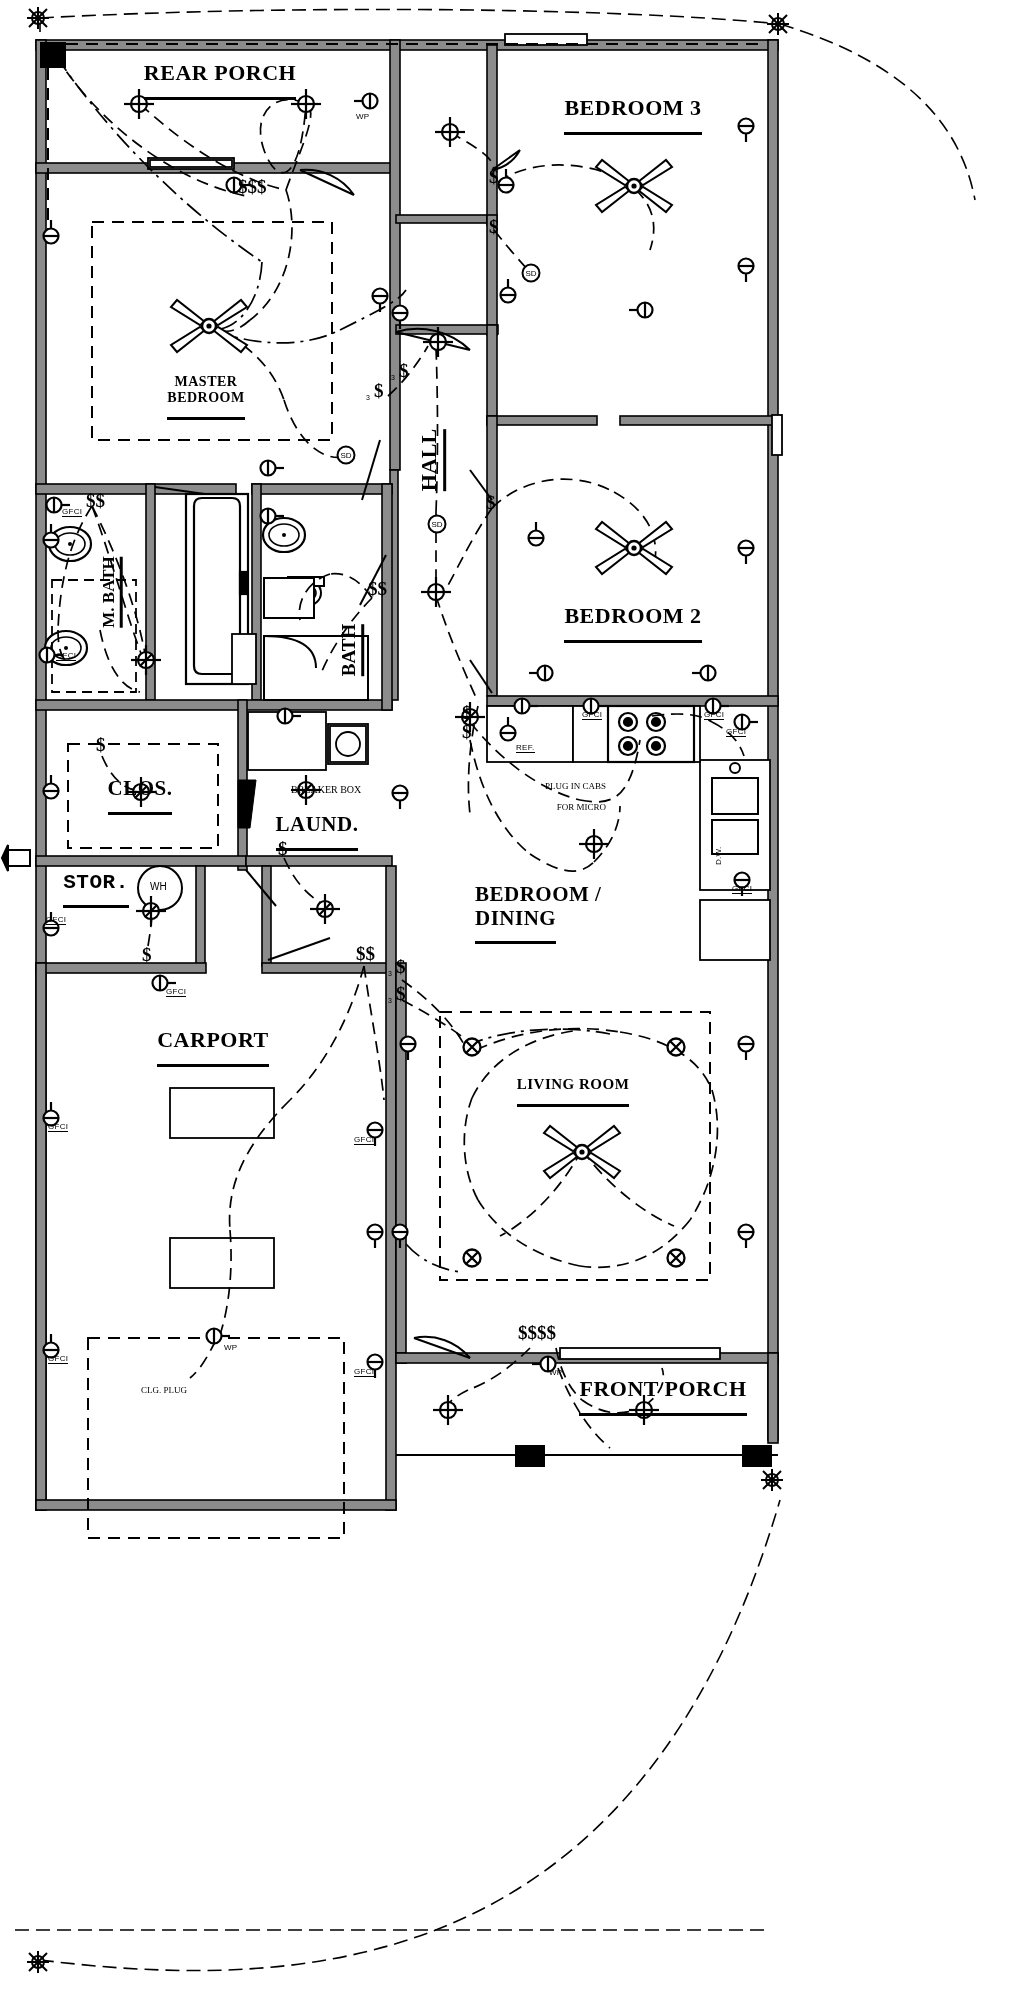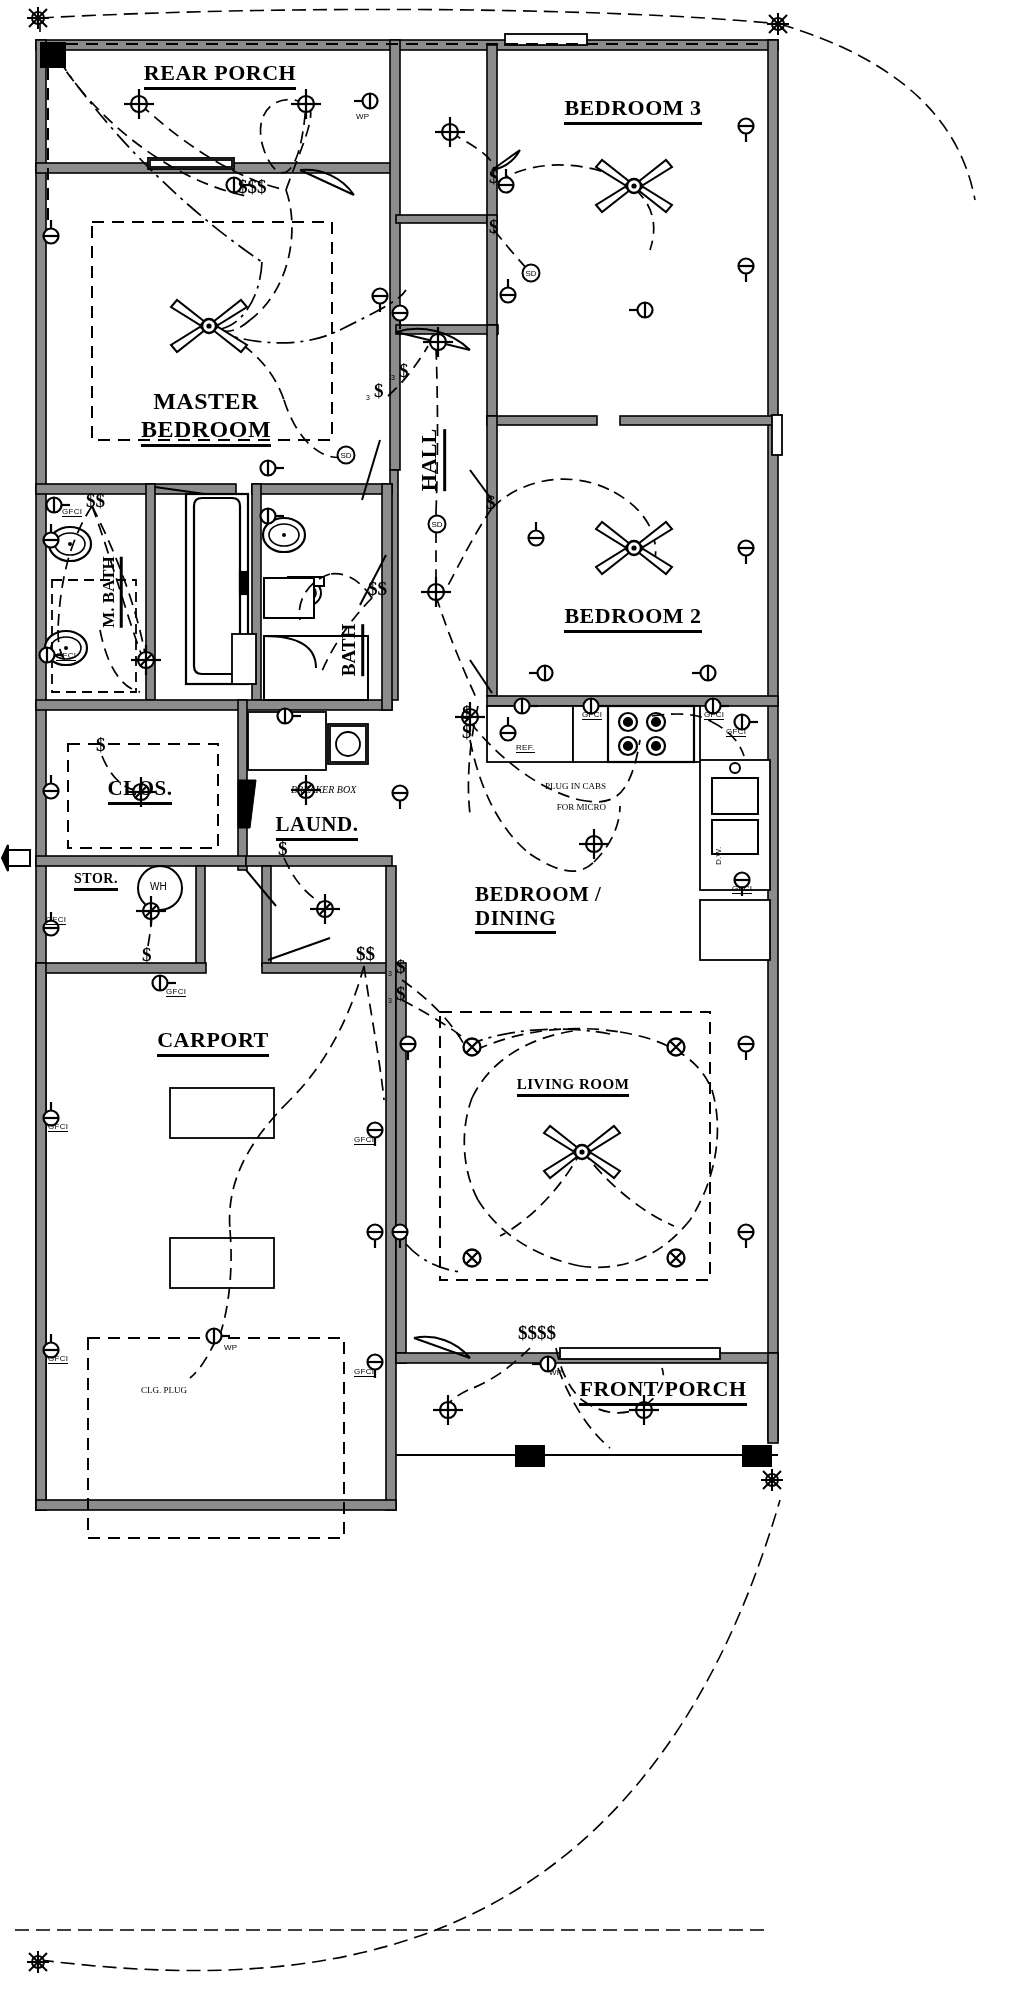--- a/index.html
+++ b/index.html
@@ -1,21 +1,21 @@
 <!DOCTYPE html>
 <html><head>
 <meta charset="utf-8">
 <style>
   html,body{margin:0;padding:0;background:#ffffff;}
   body{font-family:"Liberation Serif", serif;}
   #sheet{position:relative;width:1031px;height:2000px;background:#fff;overflow:hidden;}
   #sheet svg{position:absolute;left:0;top:0;}
   .roomlabel{position:absolute;font-family:"Liberation Serif",serif;font-weight:bold;color:#000;
     text-align:center;white-space:nowrap;letter-spacing:0.5px;}
-  .roomlabel .u{display:inline-block;border-bottom:3px solid #000;padding-bottom:1px;}
+  .roomlabel .u{display:inline-block;border-bottom:3px solid #000;padding-bottom:11px;}
   .vlabel{position:absolute;font-family:"Liberation Serif",serif;font-weight:bold;color:#000;
     white-space:nowrap;transform-origin:center center;}
   .vlabel .u{display:inline-block;border-bottom:3px solid #000;padding-bottom:1px;}
   .note{position:absolute;font-family:"Liberation Serif",serif;font-size:10px;color:#000;
     white-space:pre;line-height:1.15;text-align:center;}
   .tiny{position:absolute;font-family:"Liberation Sans",sans-serif;font-size:8px;color:#000;
     white-space:nowrap;letter-spacing:0.3px;}
   .tinyu{border-bottom:1px solid #000;}
   .sw{position:absolute;font-family:"Liberation Serif",serif;font-weight:bold;font-size:19px;color:#000;
     white-space:nowrap;}
@@ -447,38 +447,38 @@
 
 <div>
   <div class="roomlabel" style="left:120px;top:60px;width:200px;font-size:22px;">
     <span class="u">REAR PORCH</span>
   </div>
 
   <div class="roomlabel" style="left:533px;top:95px;width:200px;font-size:22px;">
     <span class="u">BEDROOM 3</span>
   </div>
 
-  <div class="roomlabel" style="left:106px;top:388px;width:200px;font-size:24px;line-height:1.15;">
+  <div class="roomlabel" style="left:106px;top:374px;width:200px;font-size:14px;line-height:1.15;">
     <span>MASTER</span><br>
     <span class="u">BEDROOM</span>
   </div>
 
   <div class="roomlabel" style="left:533px;top:603px;width:200px;font-size:22px;">
     <span class="u">BEDROOM 2</span>
   </div>
 
   <div class="roomlabel" style="left:60px;top:776px;width:160px;font-size:21px;">
     <span class="u">CLOS.</span>
   </div>
 
   <div class="roomlabel" style="left:237px;top:812px;width:160px;font-size:21px;">
     <span class="u">LAUND.</span>
   </div>
 
-  <div class="roomlabel" style="left:16px;top:871px;width:160px;font-size:14px;">
+  <div class="roomlabel" style="left:16px;top:871px;width:160px;font-size:21px;font-family:Liberation Mono, monospace;">
     <span class="u">STOR.</span>
   </div>
 
   <div class="roomlabel" style="left:475px;top:882px;width:200px;font-size:21px;line-height:1.15;text-align:left;">
     <span>BEDROOM /</span><br>
     <span class="u">DINING</span>
   </div>
 
   <div class="roomlabel" style="left:113px;top:1027px;width:200px;font-size:22px;">
     <span class="u">CARPORT</span>
@@ -499,21 +499,21 @@
   </div>
   <div class="vlabel" style="left:75px;top:580px;font-size:17px;transform:rotate(-90deg);">
     <span class="u">M. BATH</span>
   </div>
   <div class="vlabel" style="left:325px;top:637px;font-size:19px;transform:rotate(-90deg);">
     <span class="u">BATH</span>
   </div>
 </div>
 
 <div>
-  <div class="note" style="left:281px;top:772px;font-size:10px;font-style:italic;">
+  <div class="note" style="left:281px;top:772px;font-size:10px;">
     <span>BREAKER BOX</span>
   </div>
   <div class="note" style="left:536px;top:771px;font-size:9px;text-align:right;">
     <span>PLUG IN CABS</span><br>
     <span>FOR MICRO</span>
   </div>
   <div class="note" style="left:132px;top:1375px;font-size:9px;">
     <span>CLG. PLUG</span>
   </div>
 </div>

